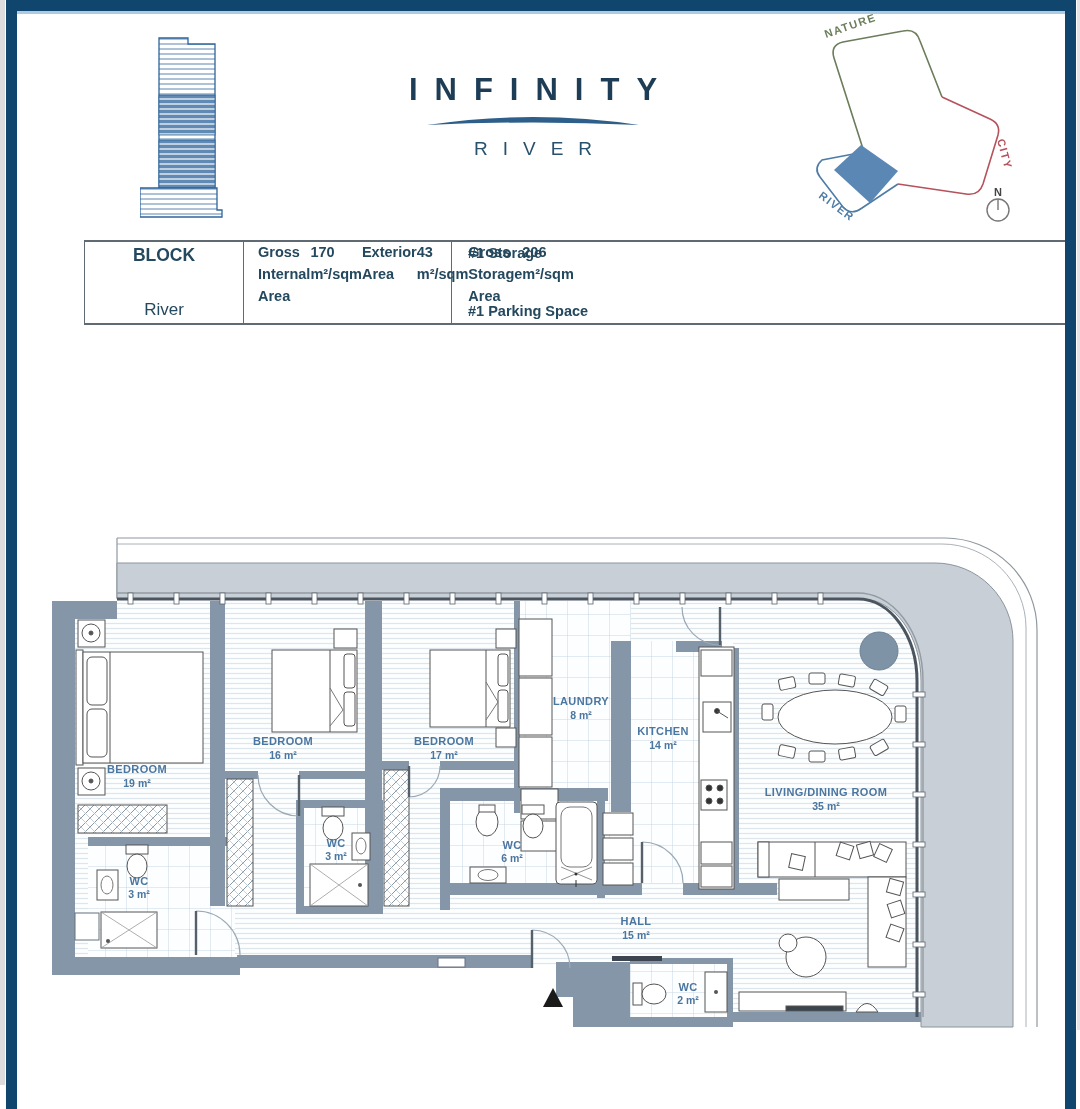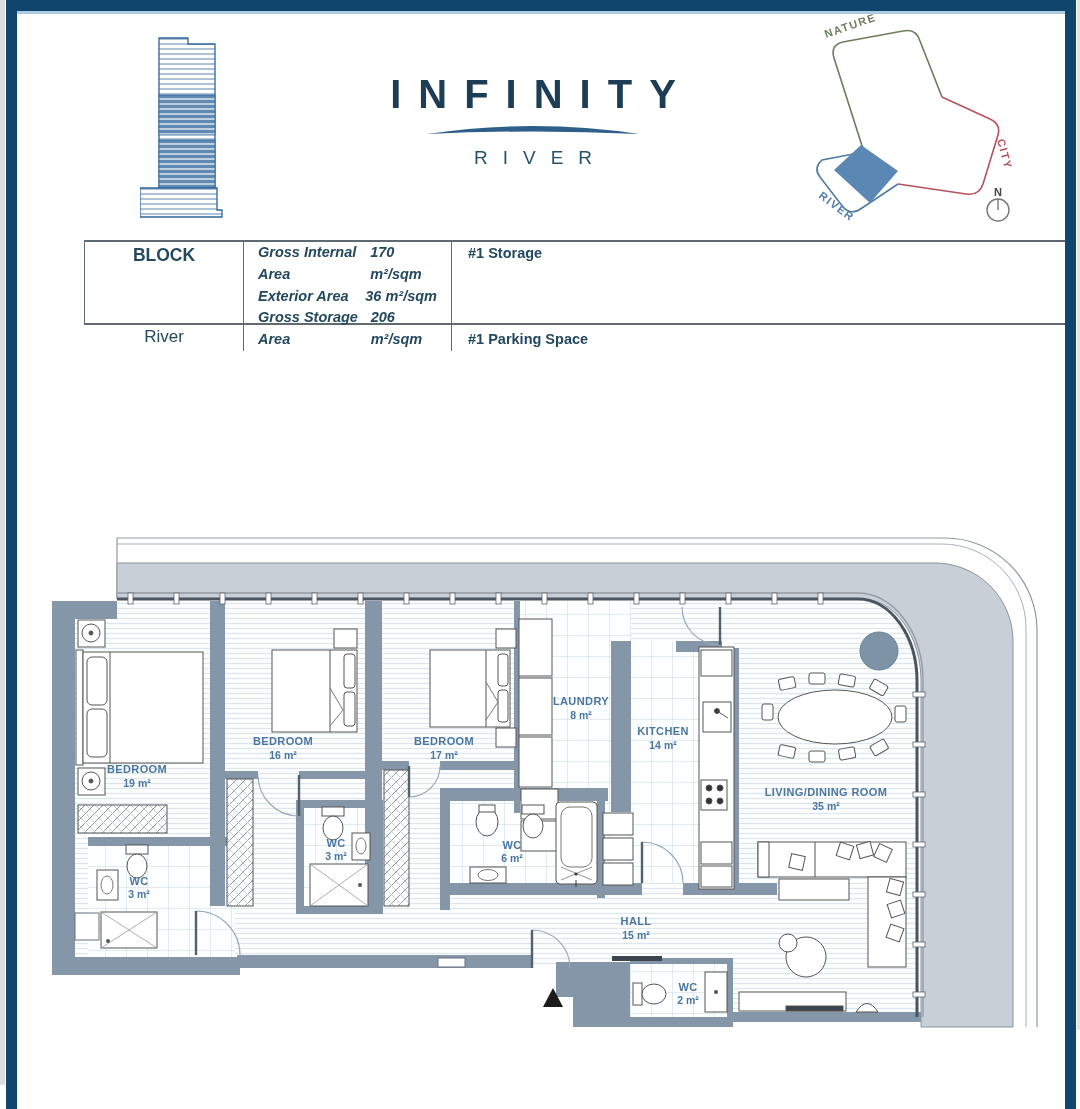--- a/index.html
+++ b/index.html
@@ -6,36 +6,36 @@
   .page{position:relative;width:1080px;height:1109px;background:#ffffff;overflow:hidden;
         font-family:"Liberation Sans", sans-serif;color:#24485e;}
   .edge-left{position:absolute;left:0;top:0;width:5px;height:1085px;background:#dcdcdc;}
   .edge-right{position:absolute;right:0;top:0;width:3px;height:1030px;background:#e4e4e4;}
   .frame{position:absolute;left:6px;right:4px;top:0;bottom:-16px;border:11px solid #10456e;}
   .frame-accent{position:absolute;left:17px;right:15px;top:11px;height:3px;background:#aecbe4;}
 
   
   .logo-wrap{position:absolute;left:140px;top:30px;}
   .title-block{position:absolute;left:353px;top:72px;width:360px;text-align:center;}
-  .title-main{font-size:40px;font-weight:700;letter-spacing:17px;color:#1d3c55;margin:0 0 8px 17px;}
+  .title-main{font-size:31px;font-weight:700;letter-spacing:17px;color:#1d3c55;margin:0 0 8px 17px;}
   .swoosh{display:block;margin:2px auto 6px auto;}
   .title-sub{font-size:19px;font-weight:400;letter-spacing:15px;color:#27516d;margin:10px 0 0 15px;}
   .sitemap-wrap{position:absolute;left:798px;top:12px;}
 
   
   .info-table{position:absolute;left:84px;top:240px;width:980px;height:81px;
     display:grid;grid-template-columns:159px 208px 178px 242px auto;
     border-top:2px solid #5f6a73;border-bottom:2px solid #5f6a73;border-left:1.5px solid #5f6a73;}
   .cell{display:flex;flex-direction:column;justify-content:space-between;align-items:center;
     border-right:1.5px solid #5f6a73;line-height:1.55;}
   .cell:last-child{border-right:none;align-items:flex-start;padding-left:16px;}
   .cell-label{font-size:17.5px;font-weight:700;color:#24485e;}
   .cell-value{font-size:17px;font-weight:500;color:#24485e;}
-  .areas-cell{display:flex;flex-direction:column;justify-content:center;padding:0 14px;
-    border-right:1.5px solid #5f6a73;line-height:1.5;font-style:italic;}
+  .areas-cell{display:flex;flex-direction:row;justify-content:flex-start;padding:0 14px;
+    border-right:1.5px solid #5f6a73;line-height:1.5;}
   .area-row{display:flex;justify-content:space-between;font-size:14.5px;font-weight:600;color:#24485e;}
   .note-row{font-size:14.5px;font-weight:600;color:#24485e;line-height:1.6;}
 
   .plan-wrap{position:absolute;left:0;top:530px;}
   svg text{font-family:"Liberation Sans", sans-serif;}
   .room-name{font-size:11px;font-weight:700;fill:#4b76a0;letter-spacing:.4px;text-anchor:middle;}
   .room-area{font-size:10.5px;font-weight:600;fill:#4b76a0;text-anchor:middle;}
   .dlabel{font-size:11px;font-weight:700;letter-spacing:1.5px;}
 </style>
 </head>
@@ -96,21 +96,21 @@
       <span class="cell-label">BLOCK</span>
       <span class="cell-value">River</span>
     </div>
     <div class="areas-cell">
       <div class="area-row">
         <span>Gross Internal Area</span>
         <span>170 m²/sqm</span>
       </div>
       <div class="area-row">
         <span>Exterior Area</span>
-        <span>36 m²/sqm</span>
+        <span>43 m²/sqm</span>
       </div>
       <div class="area-row">
         <span>Gross Storage Area</span>
         <span>206 m²/sqm</span>
       </div>
     </div>
     <div class="cell">
       <span class="note-row">#1  Storage</span>
       <span class="note-row">#1  Parking Space</span>
     </div>

